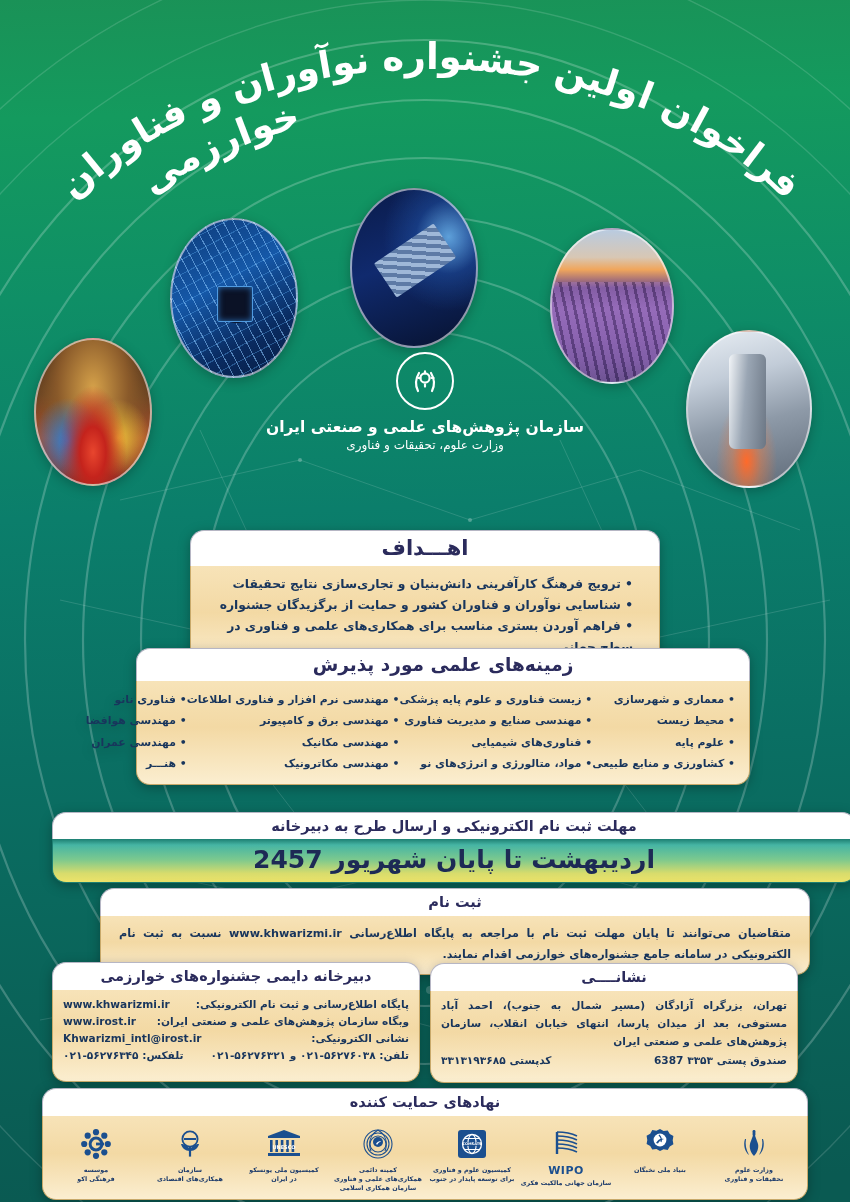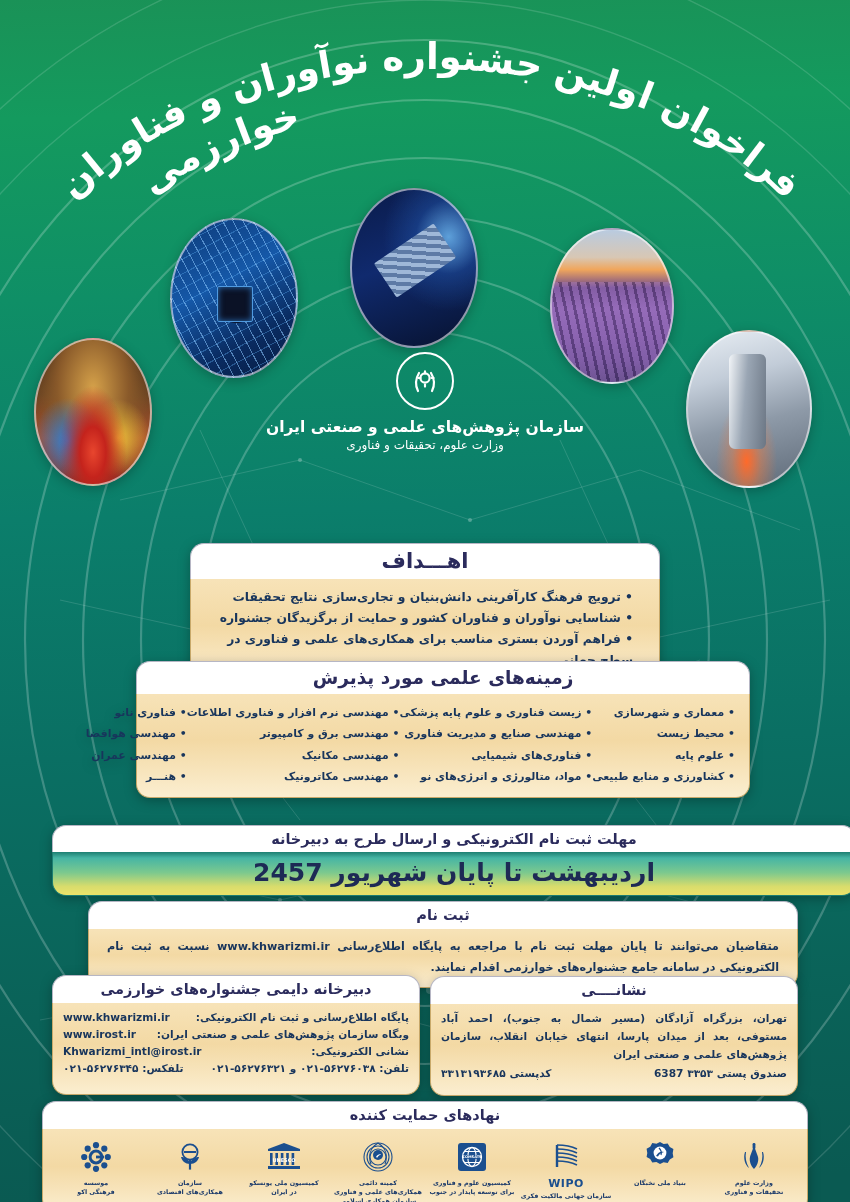--- a/index.html
+++ b/index.html
@@ -94,21 +94,21 @@
   .org { position: absolute; left: 0; top: 352px; width: 850px; text-align: center; }
   .org-mark {
     width: 58px; height: 58px; margin: 0 auto 8px;
     border: 2.5px solid #fff; border-radius: 50%;
     display: flex; align-items: center; justify-content: center;
   }
   .org-name { color: #fff; font-size: 15.5px; font-weight: bold; letter-spacing: .2px; }
   .org-sub  { color: #fff; font-size: 12px; margin-top: 2px; }
 
   
-  .card { position: absolute; filter: drop-shadow(0 3px 6px rgba(0,0,0,.28)); margin-top: 13px; }
+  .card { position: absolute; filter: drop-shadow(0 3px 6px rgba(0,0,0,.28)); }
   .card-head {
     background: #ffffff;
     border-radius: 14px 14px 0 0;
     text-align: center;
     color: #2b2b5c;
     font-weight: bold;
     padding: 5px 10px 6px;
     border: 1px solid #b6b6c4;
     border-bottom: none;
   }
@@ -139,21 +139,21 @@
   #deadline .card-head { font-size: 14.5px; padding: 5px 10px 5px; }
   .deadline-bar {
     background: linear-gradient(180deg, #1d7f72 0%, #46b5a4 14%, #7cc98e 48%, #d8dc6c 80%, #ece36a 100%);
     border: 1px solid #1d7f72; border-top: none;
     border-radius: 0 0 14px 14px;
     text-align: center; padding: 6px 0 8px;
     color: #1d2a55; font-size: 25px; font-weight: bold; letter-spacing: 1px;
   }
 
   
-  #register { left: 52px; top: 888px; width: 746px; padding-left: 36px; }
+  #register { left: 64px; top: 888px; width: 746px; padding-left: 36px; }
   #register .card-head { font-size: 14.5px; }
   #register .card-body { padding: 8px 18px 9px; }
   .reg-p { font-size: 11.2px; font-weight: bold; line-height: 1.85; text-align: justify; color:#18355c; }
 
   
   #secretariat { left: 52px; top: 962px; width: 368px; }
   #address     { left: 430px; top: 963px; width: 368px; }
   #secretariat .card-head, #address .card-head { font-size: 14.5px; }
   #secretariat .card-body, #address .card-body { padding: 6px 10px 7px; min-height: 92px; }
   .kv { display: flex; justify-content: space-between; gap: 8px;

